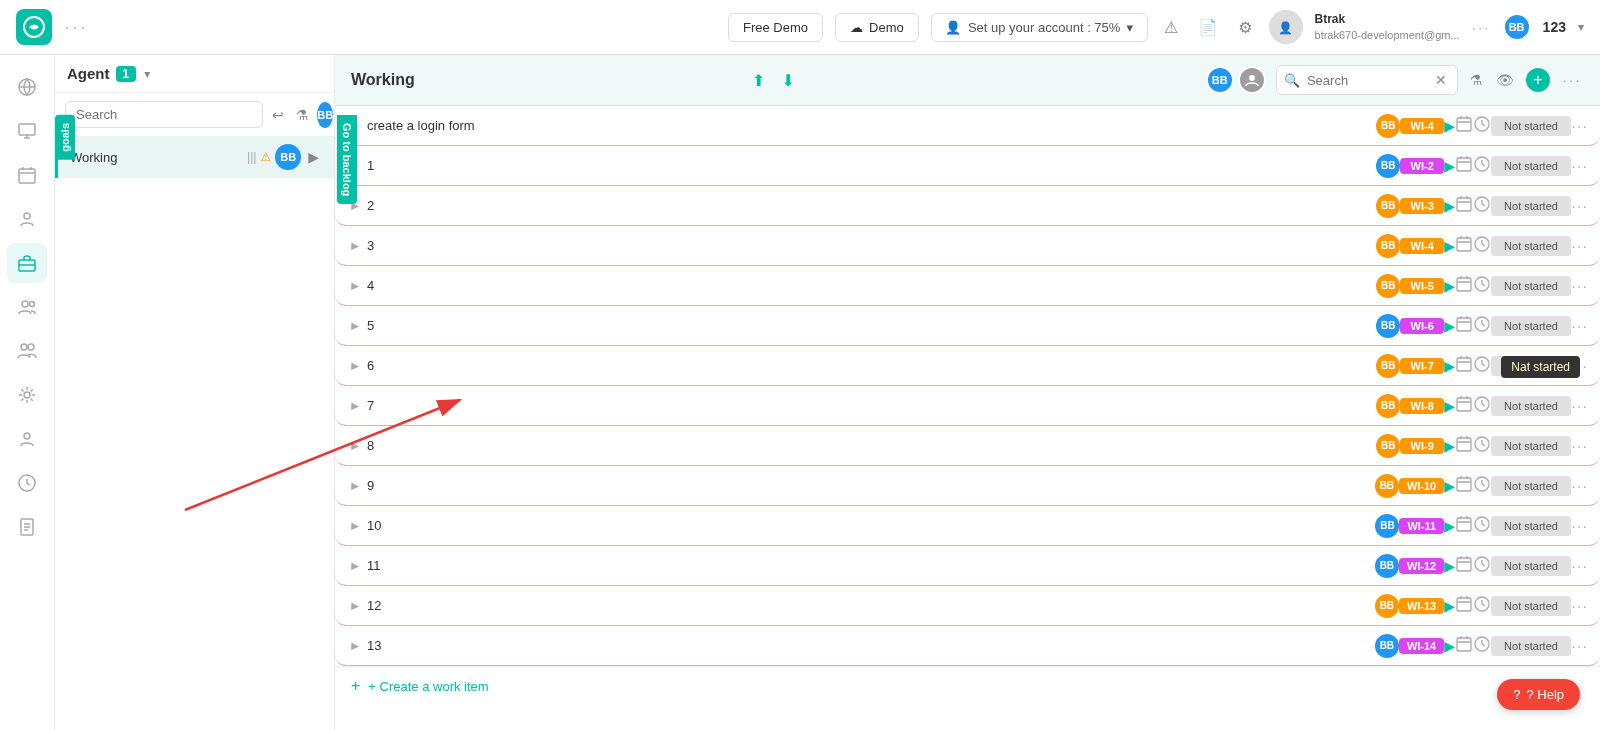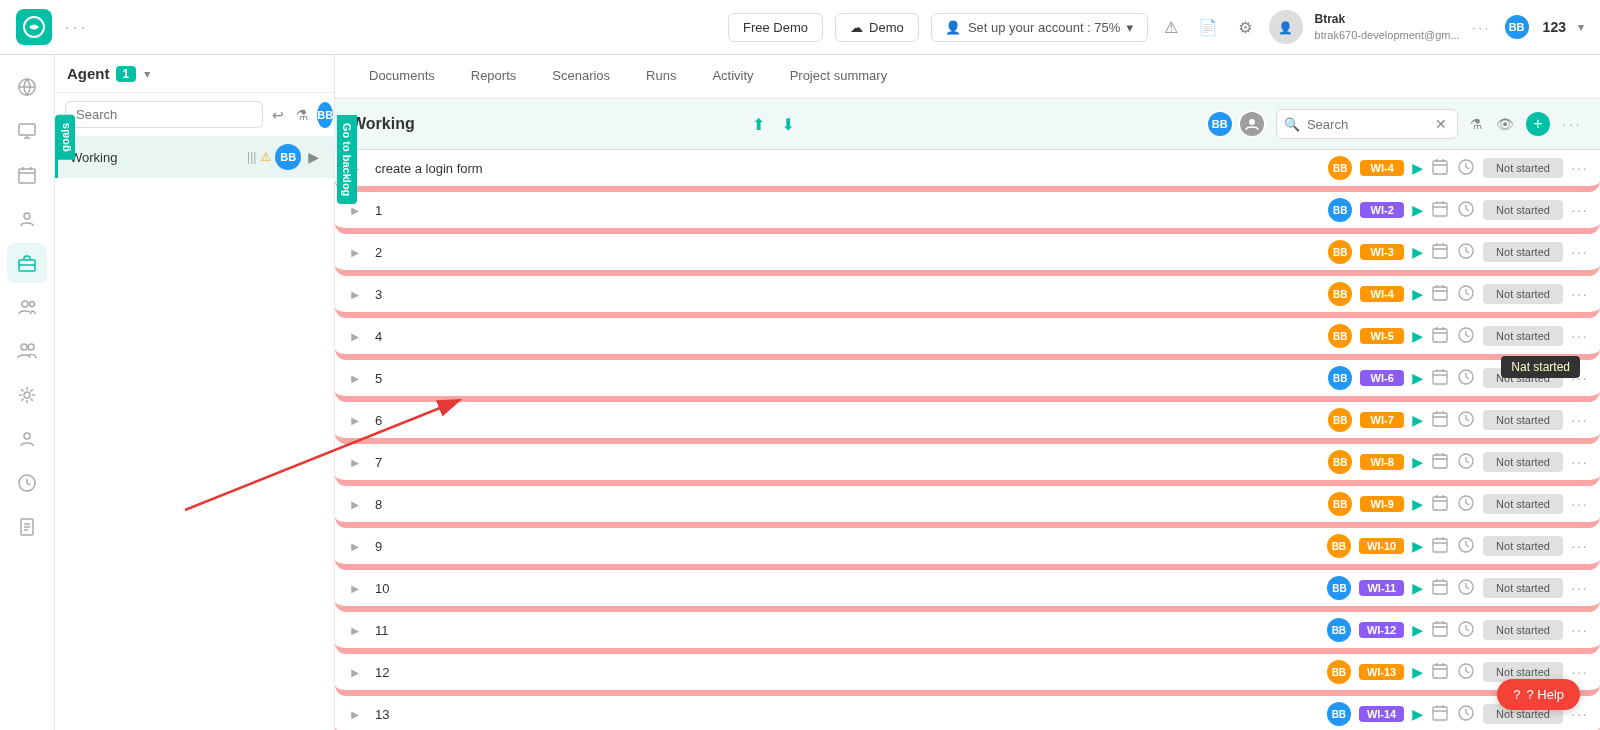--- a/index.html
+++ b/index.html
@@ -250,23 +250,22 @@
     
     .work-items-table {
       flex: 1;
       overflow-y: auto;
       background: #fff;
     }
     .work-item-row {
       display: flex;
       align-items: center;
       padding: 6px 12px;
-      border-bottom: 6px solid #fca5a5;
+      border-bottom: 1px solid #fca5a5;
       min-height: 40px;
-      gap: 8px;
       border-radius: 11px;
     }
     .row-expand {
       background: none; border: none; cursor: pointer;
       color: #aaa; font-size: 10px; padding: 2px;
       width: 16px;
     }
     .row-name {
       flex: 1;
       font-size: 13px;
@@ -281,21 +280,21 @@
     .wi-badge {
       padding: 2px 8px;
       border-radius: 4px;
       font-size: 11px;
       font-weight: 600;
       color: #fff;
       min-width: 44px;
       text-align: center;
     }
     .wi-orange { background: #ff9800; }
-    .wi-blue { background: #8b5cf6; }
+    .wi-blue { background: #d946ef; }
     .row-play-btn {
       background: none; border: none; cursor: pointer;
       color: #00bfa5; font-size: 14px;
     }
     .row-calendar-btn {
       background: none; border: none; cursor: pointer;
       color: #aaa; font-size: 14px;
     }
     .row-clock-btn {
       background: none; border: none; cursor: pointer;
@@ -520,28 +519,20 @@
       </div>
     </div>
 
     <div style="position:absolute;right:-22px;top:60px;z-index:20;">
       <div style="writing-mode:vertical-rl;background:#00bfa5;color:#fff;font-size:11px;font-weight:600;padding:8px 4px;border-radius:0 0 4px 4px;cursor:pointer;">Go to backlog</div>
     </div>
   </div>
 
   <div class="main-content">
 
-    <div class="nav-tabs-bar">
-      <div class="nav-tab">Documents</div>
-      <div class="nav-tab">Reports</div>
-      <div class="nav-tab">Scenarios</div>
-      <div class="nav-tab">Runs</div>
-      <div class="nav-tab">Activity</div>
-      <div class="nav-tab">Project summary</div>
-    </div>
 
     <div class="working-header">
       <span class="working-title">Working</span>
       <button class="working-action-btn">⬆</button>
       <button class="working-action-btn">⬇</button>
       <div style="flex:1;"></div>
       <div style="display:flex;align-items:center;gap:4px;">
         <div class="avatar-sm" style="background:#2196f3;">BB</div>
         <div class="avatar-sm" style="background:#9e9e9e;">
           <svg width="16" height="16" viewBox="0 0 16 16">

